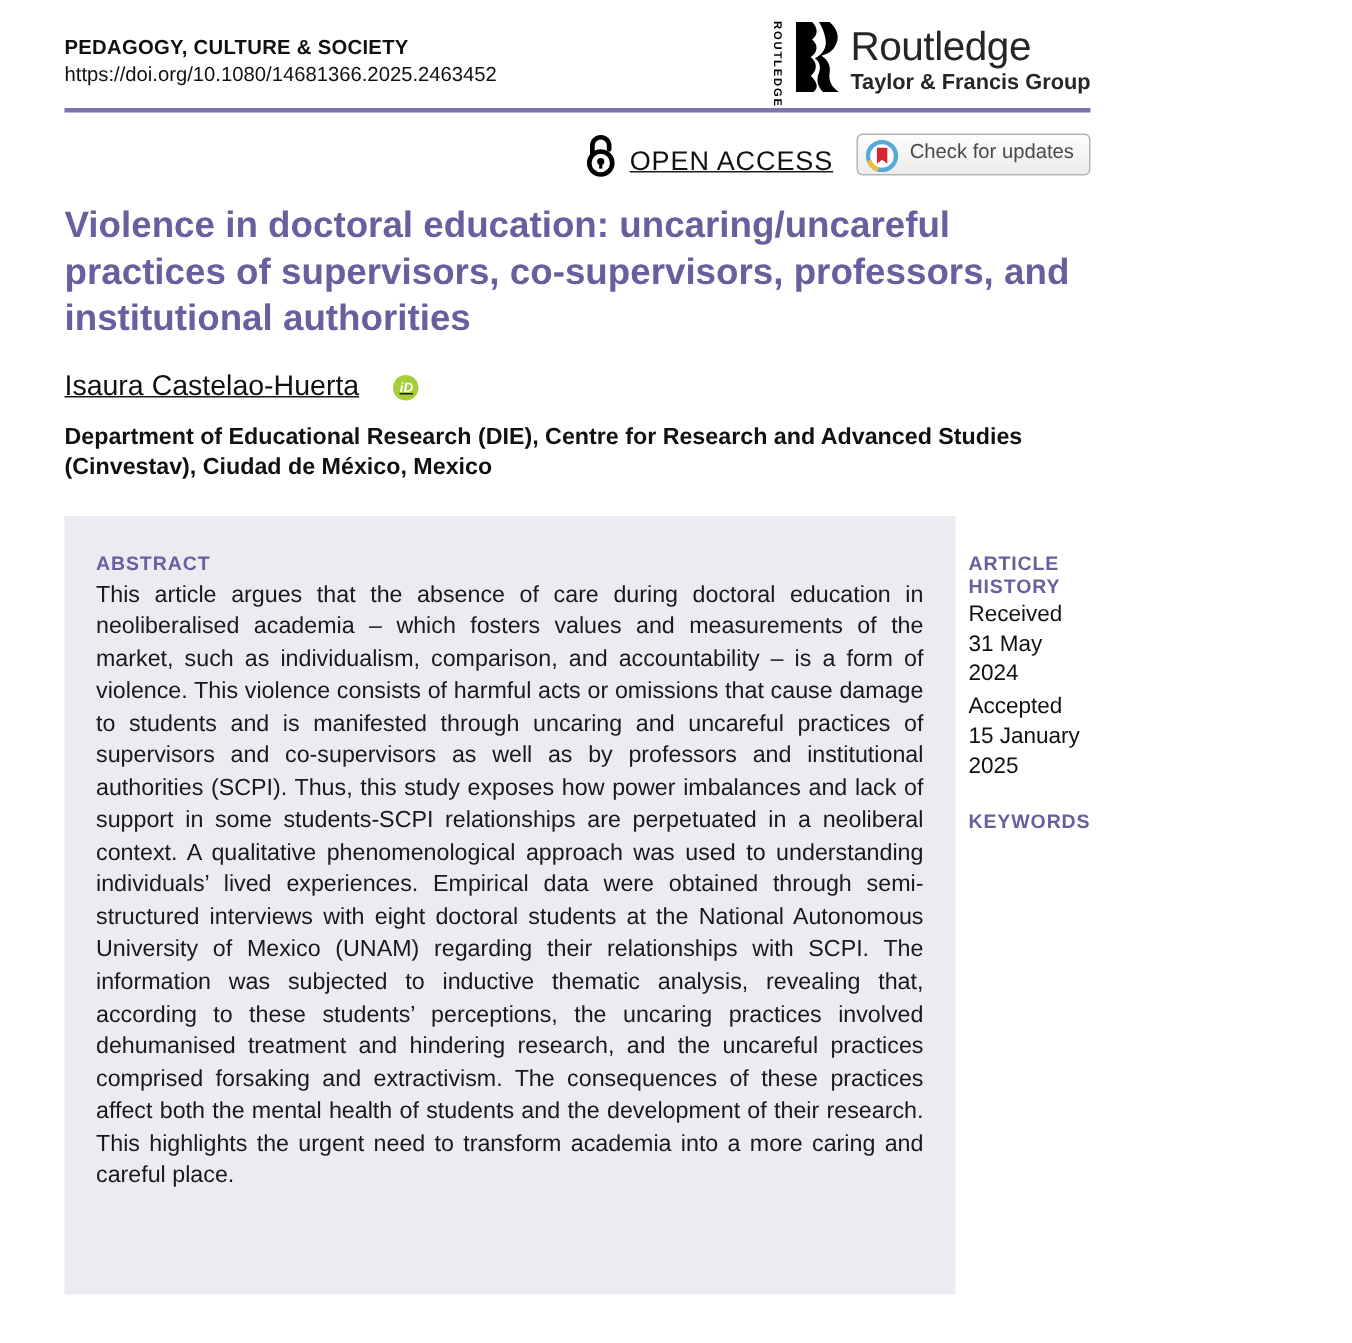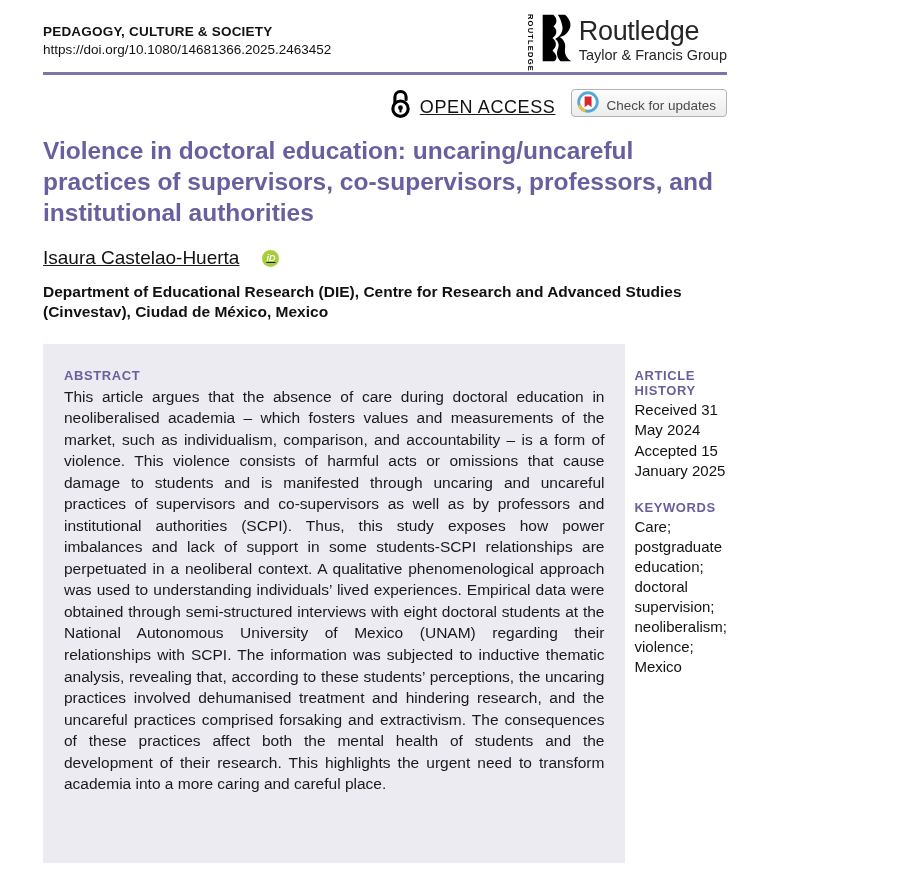--- a/index.html
+++ b/index.html
@@ -18,30 +18,30 @@
   .doi { font-size:13.5px; font-weight:normal; color:#111; margin-top:3px; text-decoration:none; }
 
   .publisher { display:flex; align-items:flex-start; gap:5px; margin-top:-4px; }
   .vertical-label {
     writing-mode:vertical-rl; text-orientation:mixed;
     font-size:7.5px; font-weight:bold; letter-spacing:1.2px; color:#000;
     height:52px; margin-top:2px;
   }
   .pub-names { margin-top:4px; }
   .pub-name { font-size:27px; color:#262626; letter-spacing:-0.3px; }
-  .pub-group { font-size:14.5px; color:#262626; margin-top:0px; }
+  .pub-group { font-size:14.5px; color:#262626; margin-top:0px;font-weight:bold; }
 
   .rule { height:3px; background:var(--rule,#7d74a8); margin-top:6px; }
 
   
   .access-row { display:flex; justify-content:flex-end; align-items:center; gap:16px; margin-top:13px; height:30px; }
   .oa { display:flex; align-items:flex-end; gap:8px;text-decoration:underline; }
   .oa-label { font-size:18px; letter-spacing:0.6px; color:#111; }
   .check-btn {
-    display:flex; align-items:flex-end; gap:7px;
+    display:flex; align-items:flex-start; gap:7px;
     border:1px solid #b3b3b3; border-radius:4px;
     background:linear-gradient(#fdfdfd,#ececec);
     padding:3px 10px 3px 5px; height:28px; cursor:pointer;
     font-family:"Liberation Sans", sans-serif;
   }
   .check-btn span { font-size:13.5px; color:#4a4a4a; }
 
   
   .title {
     margin-top:17px; max-width:815px;
@@ -141,18 +141,17 @@
     </div>
 
     <div class="sidebar">
       <div>
         <div class="sec-heading">ARTICLE HISTORY</div>
         <div class="item">Received 31 May 2024</div>
         <div class="item">Accepted 15 January 2025</div>
       </div>
       <div class="kw-block">
         <div class="sec-heading">KEYWORDS</div>
-        <div class="kw-text">Care; postgraduate education; doctoral supervision; neoliberalism; violence; Mexico</div>
       </div>
     </div>
   </div>
 
 </div>
 
 </body></html>

